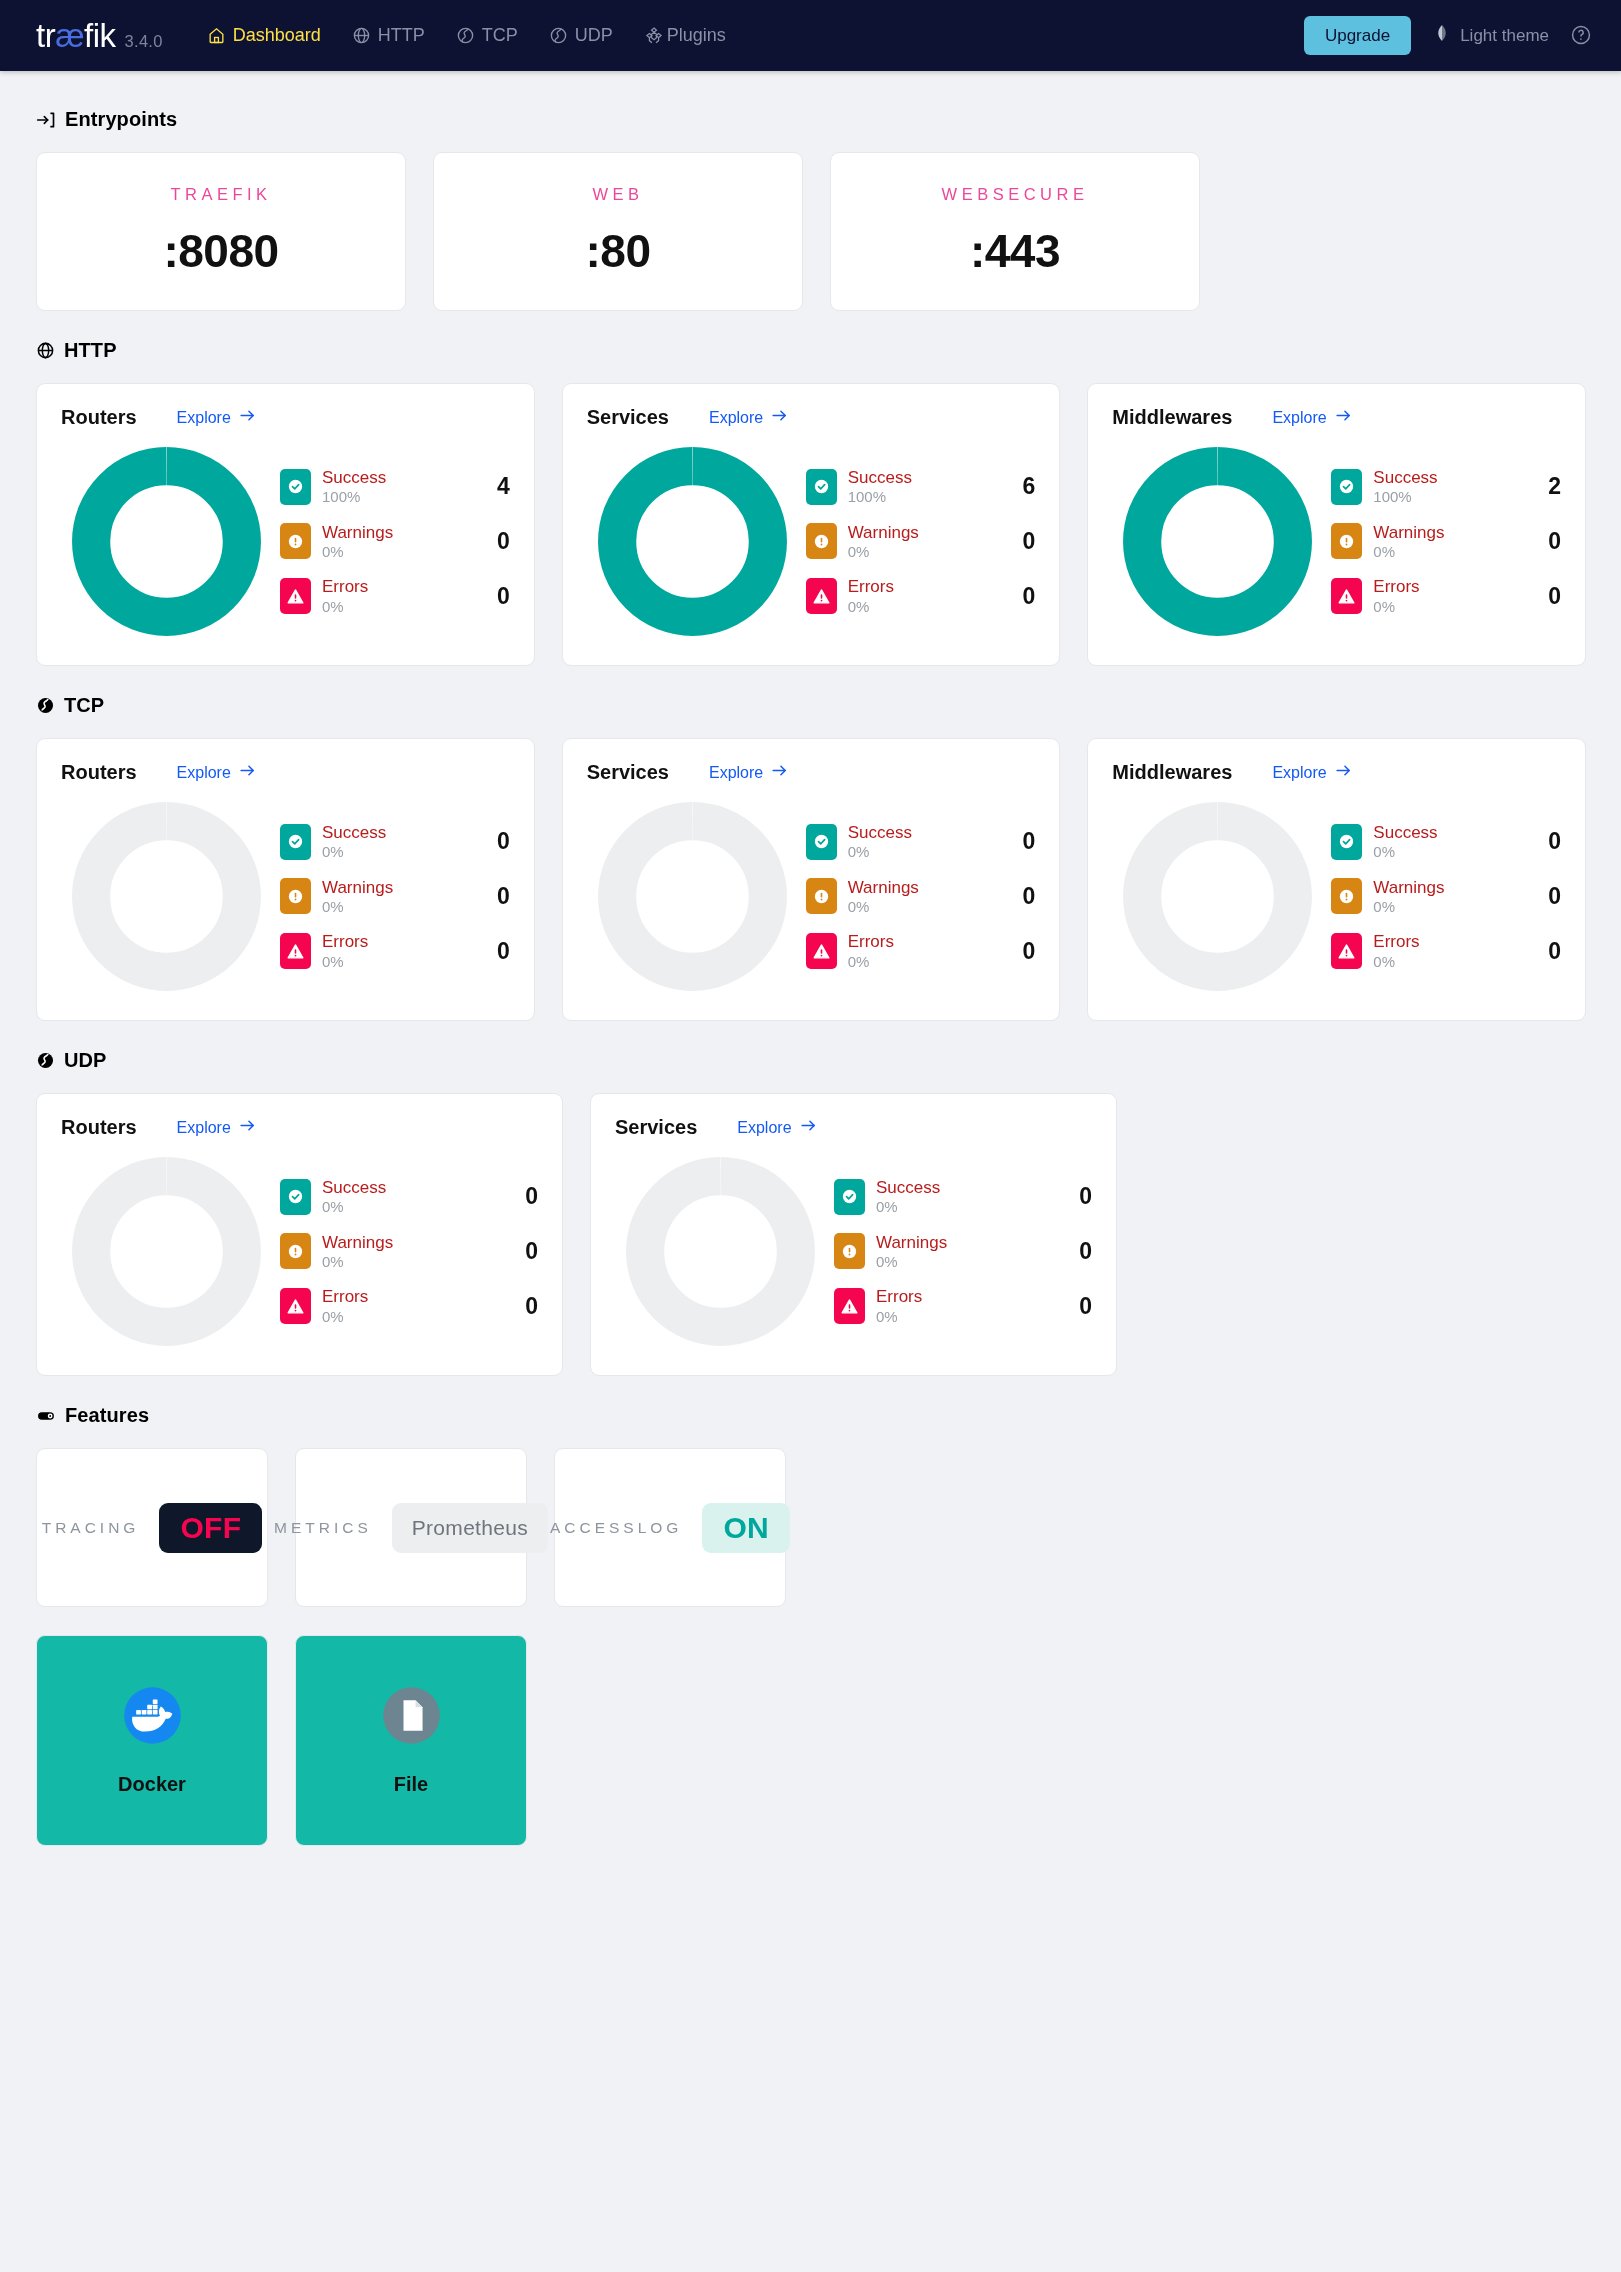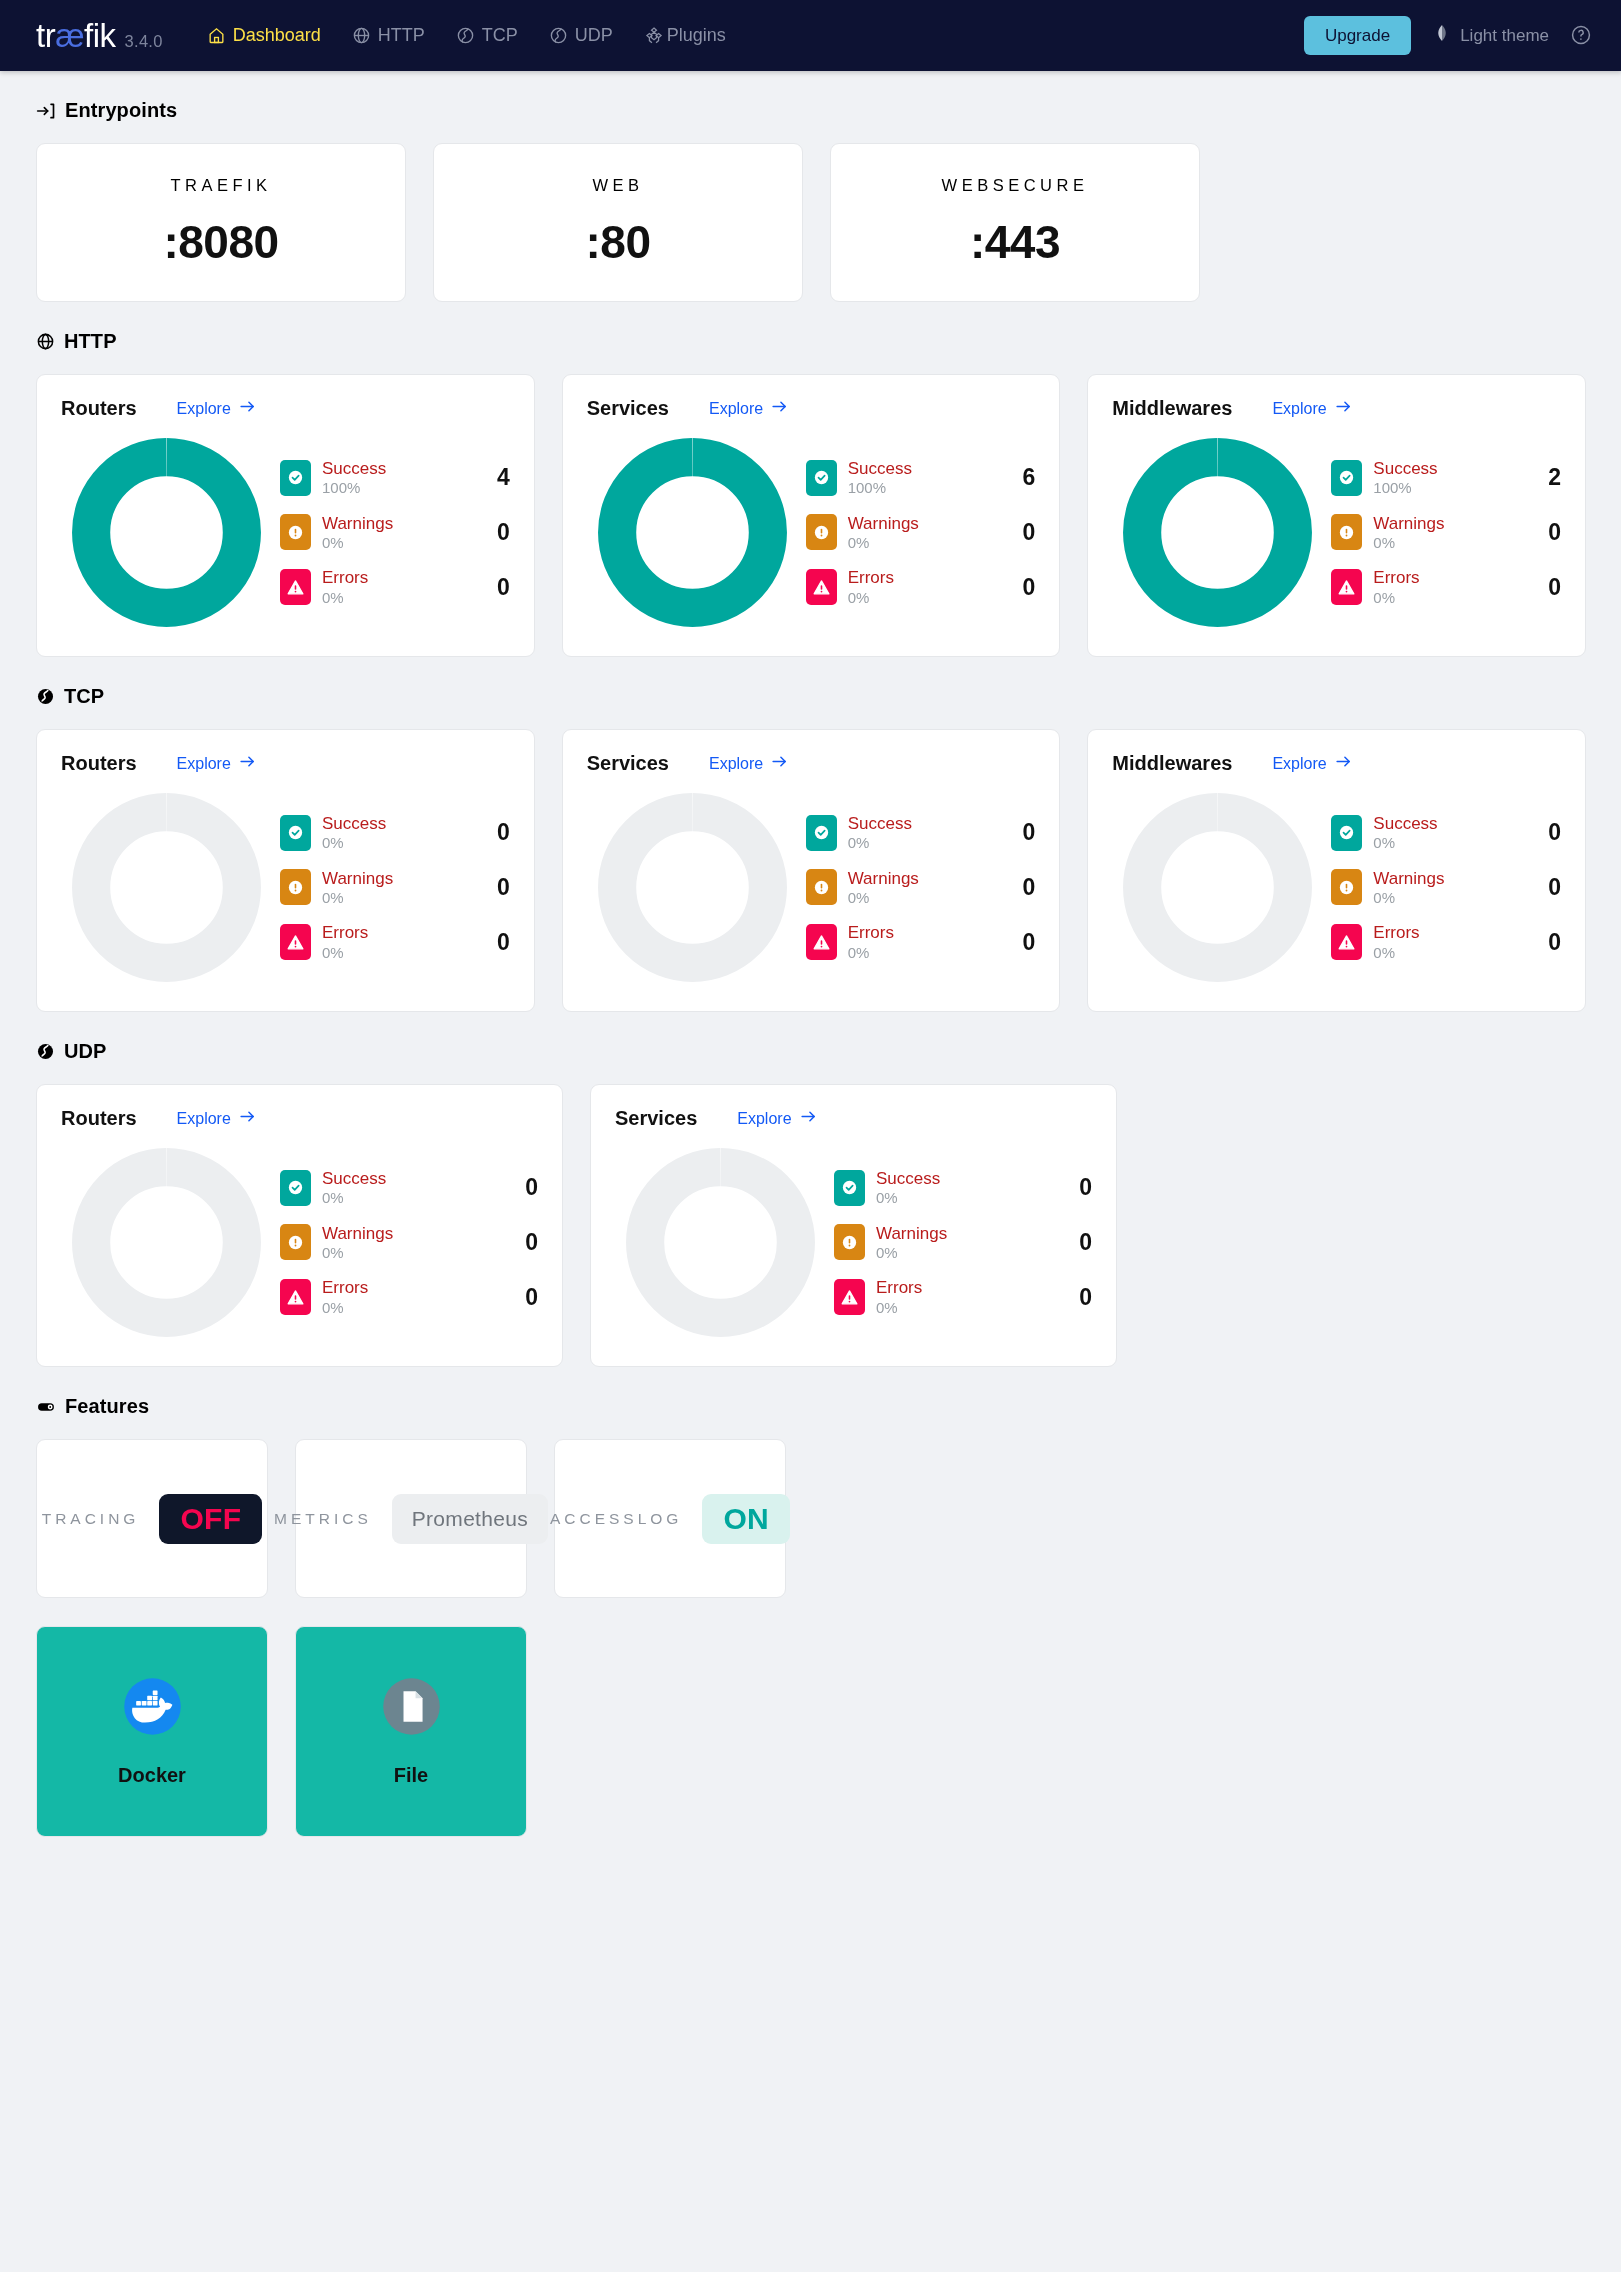--- a/index.html
+++ b/index.html
@@ -55,32 +55,32 @@
 
   
   .page { padding: 28px 36px 55px 36px; }
 
   .section-head {
     display: flex; align-items: center; gap: 9px;
     margin-bottom: 21px;
   }
   .section-head .s-icon { display: flex; align-items: center; }
   .section-head .s-title { font-size: 20px; font-weight: 700; color: #000000; letter-spacing: 0.1px; }
-  .section { margin-bottom: 28px; }
+  .section { margin-bottom: 28px; margin-top: 9px; }
 
   
   .ep-row { display: flex; gap: 27px; }
   .ep-card {
     width: 370px; height: 159px;
     background: #ffffff; border: 0.5px solid #e5e7ea; border-radius: 9px;
     display: flex; flex-direction: column; align-items: center; justify-content: center;
     gap: 20px;
   }
   .ep-name {
-    font-size: 16.5px; color: #000000; letter-spacing: 4.5px;
+    font-size: 16.5px; color: #ec4899; letter-spacing: 4.5px;
     text-transform: uppercase; font-weight: 400;
   }
   .ep-port { font-size: 46px; font-weight: 700; color: #111111; letter-spacing: -0.5px; }
 
   
   .card-row { display: flex; gap: 27px; }
   .stat-card {
     width: 527px;
     background: #ffffff; border: 0.5px solid #e5e7ea; border-radius: 9px;
     padding: 22px 24px 23px 24px;

